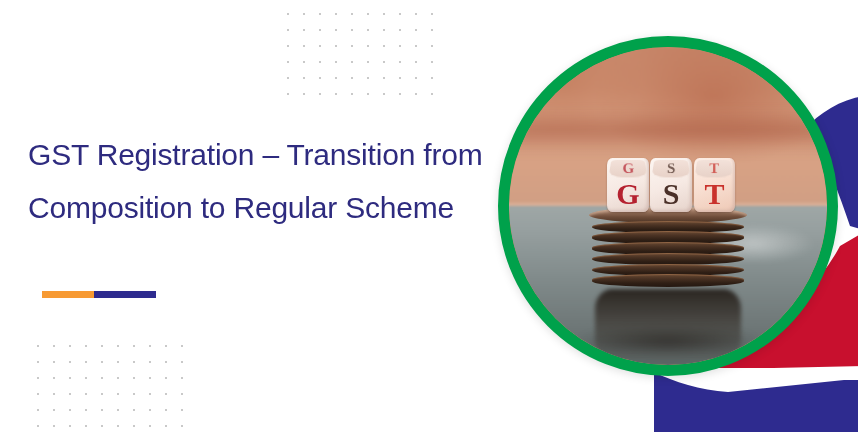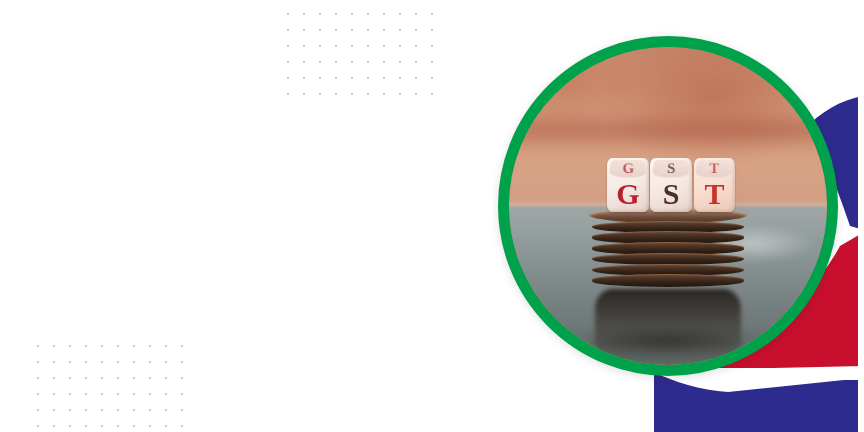--- a/index.html
+++ b/index.html
@@ -260,20 +260,27 @@
   .die-3 { background: linear-gradient(160deg, #fdeee7 0%, #f8dfd2 48%, #eec9b6 100%); }
 </style>
 </head>
 <body>
 
 <div id="banner">
 
   <div class="dot-grid" id="dots-top"></div>
   <div class="dot-grid" id="dots-bottom"></div>
 
+  <div id="title-block">
+    <h1 id="page-title">GST Registration – Transition from Composition to Regular Scheme</h1>
+    <div id="accent-bar">
+      <div id="accent-bar-orange"></div>
+      <div id="accent-bar-navy"></div>
+    </div>
+  </div>
 
   <svg id="corner-art" viewBox="0 0 220 432" width="220" height="432" preserveAspectRatio="none">
 
     <path d="M220 92 L220 230 L206 226 C196 196 182 158 162 126 C178 108 198 96 220 92 Z" fill="#2e2b8f"></path>
 
     <path d="M220 86 L220 96 C196 100 176 112 159 131 L152 122 C172 102 194 90 220 86 Z" fill="#ffffff"></path>
 
     <path d="M220 232 L220 368 L56 368 C44 362 34 356 26 350 C96 346 162 310 196 246 Z" fill="#c8102e"></path>
 
     <path d="M220 366 L220 382 L36 382 C24 376 12 368 2 360 C12 364 24 368 36 370 Z" fill="#ffffff"></path>

